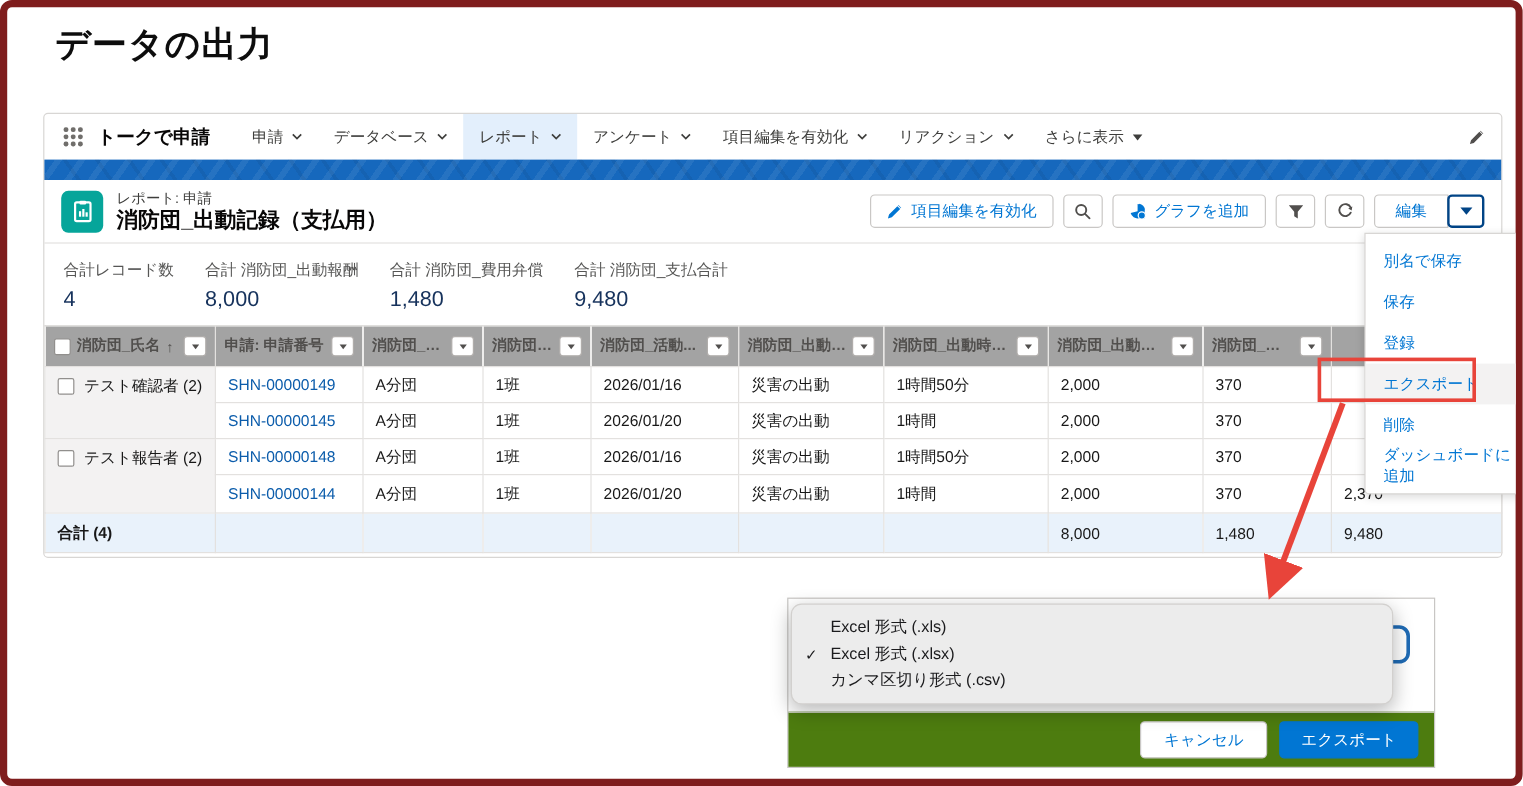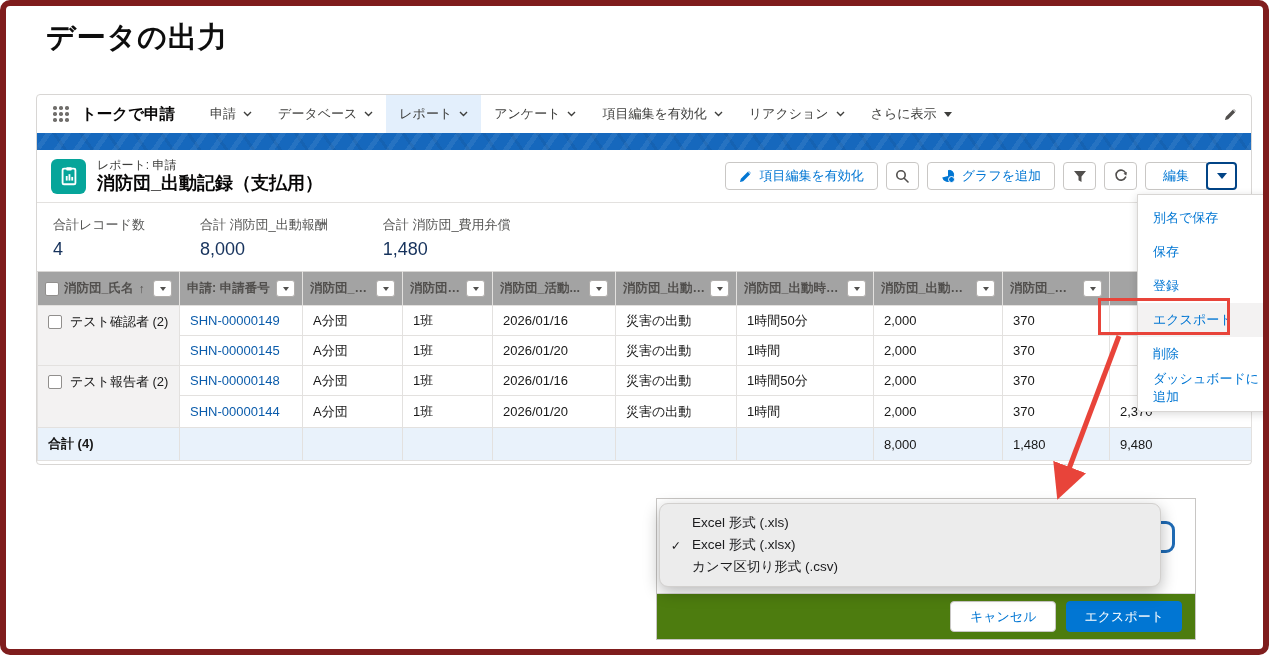--- a/index.html
+++ b/index.html
@@ -37,21 +37,21 @@
   .rname { font-size:18px; font-weight:700; color:#080707; line-height:21px; }
   .actions { margin-left:auto; display:flex; align-items:center; gap:8px; }
   .btn { height:28px; border:1px solid #c9c7c5; border-radius:4px; background:#fff; color:#0176d3; font-size:13px; display:flex; align-items:center; gap:7px; padding:0 13px; cursor:pointer; white-space:nowrap; }
   .btn.icon-only { width:33px; justify-content:center; padding:0; }
   .btn-group { display:flex; }
   .btn-group .btn.edit { border-radius:4px 0 0 4px; min-width:62px; justify-content:center; }
   .btn-caret { width:31px; height:28px; background:#fff; border:2px solid #014486; border-radius:4px; display:flex; align-items:center; justify-content:center; margin-left:-1px; cursor:pointer; }
   .btn-caret .t { width:0; height:0; border-left:5px solid transparent; border-right:5px solid transparent; border-top:6px solid #014486; }
 
   
-  .summary { position:absolute; left:0; top:108px; width:100%; height:68px; display:flex; gap:55px; padding:13px 16px 0 16px; }
+  .summary { position:absolute; left:0; top:108px; width:100%; height:68px; display:flex; gap:26px; padding:13px 16px 0 16px; }
   .sum-item .lb { font-size:13px; color:#565655; margin-bottom:5px; white-space:nowrap; }
   .sum-item .vl { font-size:18px; color:#16325c; }
 
   
   .rtable { position:absolute; left:0; top:176px; border-collapse:collapse; table-layout:fixed; width:1214px; }
   .rtable th, .rtable td { border:1px solid #e3e1df; overflow:hidden; white-space:nowrap; }
   .rtable th { height:34px; background:#a3a3a3; border-top:1px solid #d8d6d4; }
   .th-in { display:flex; align-items:center; gap:5px; padding:0 7px; }
   .hlabel { font-size:12.5px; font-weight:700; color:#514f4d; overflow:hidden; text-overflow:ellipsis; }
   .sort { font-size:12px; color:#514f4d; }
@@ -221,20 +221,24 @@
         <div class="vl">4</div>
       </div>
       <div class="sum-item">
         <div class="lb">合計 消防団_出動報酬</div>
         <div class="vl">8,000</div>
       </div>
       <div class="sum-item">
         <div class="lb">合計 消防団_費用弁償</div>
         <div class="vl">1,480</div>
       </div>
+      <div class="sum-item">
+        <div class="lb">合計 消防団_支払合計</div>
+        <div class="vl">9,480</div>
+      </div>
     </div>
 
     <table class="rtable">
       <colgroup>
         <col style="width:142px">
           <col style="width:123px">
           <col style="width:100px">
           <col style="width:90px">
           <col style="width:123px">
         <col style="width:121px">

